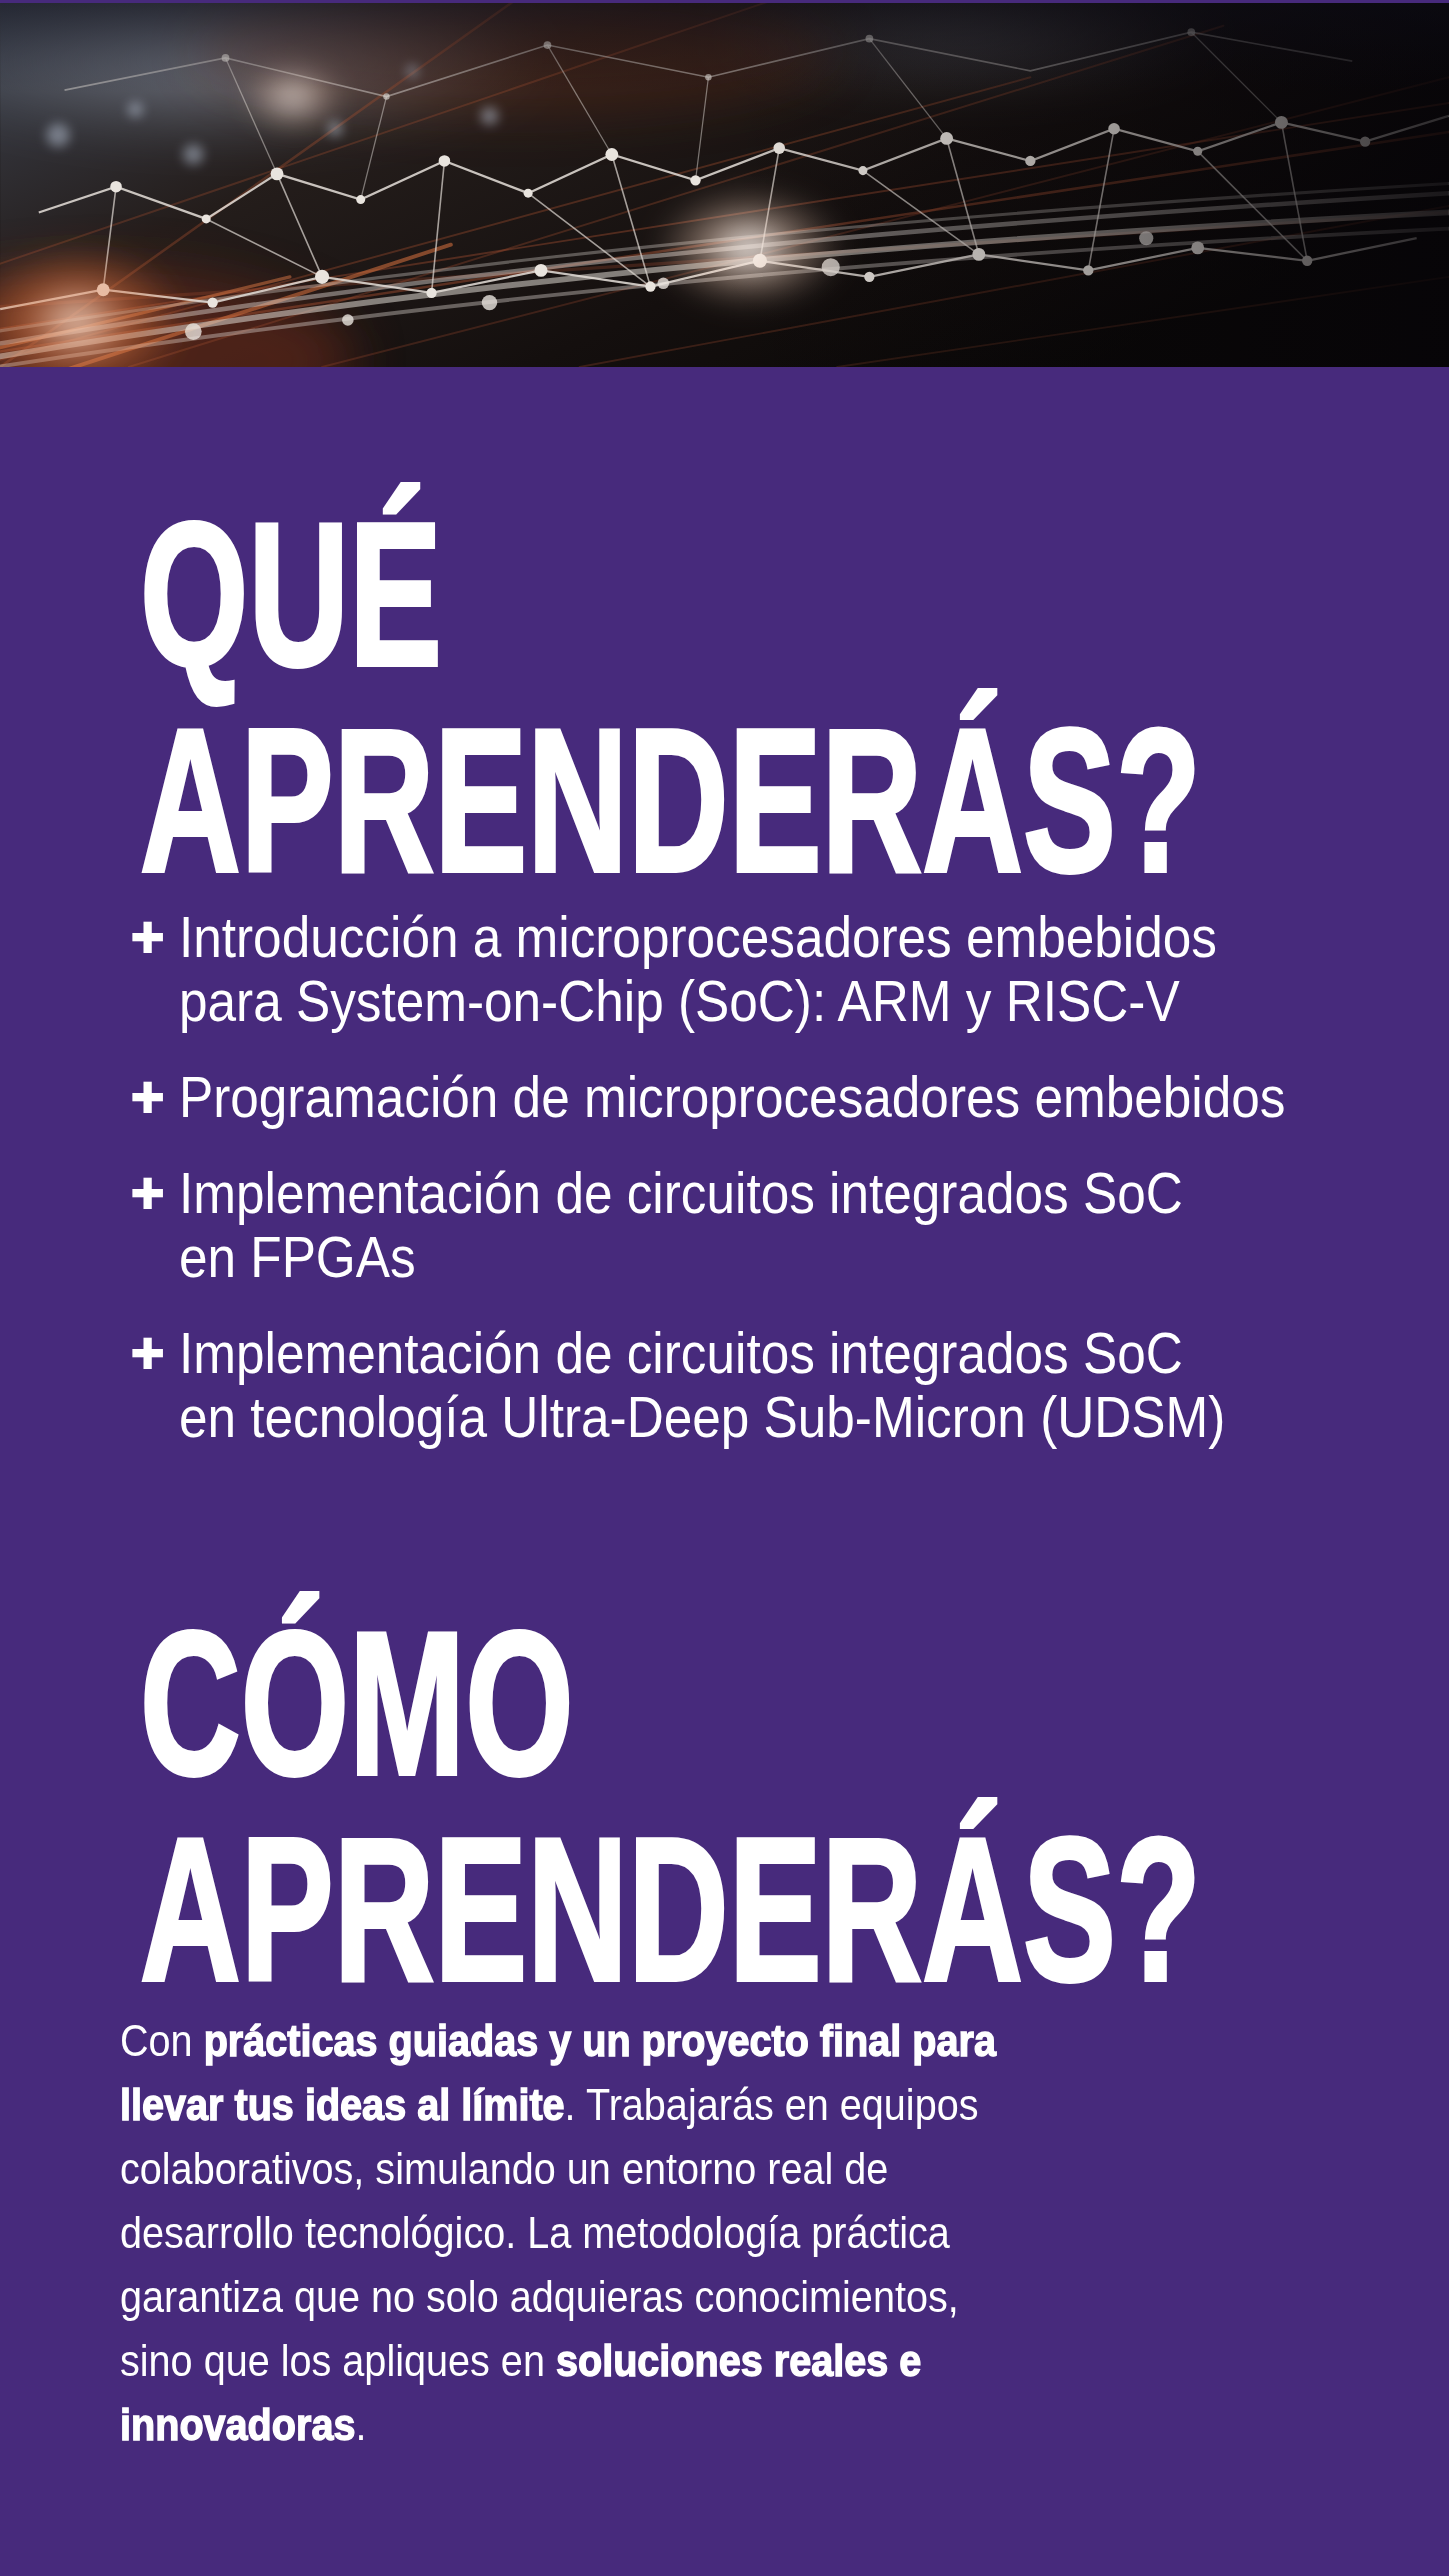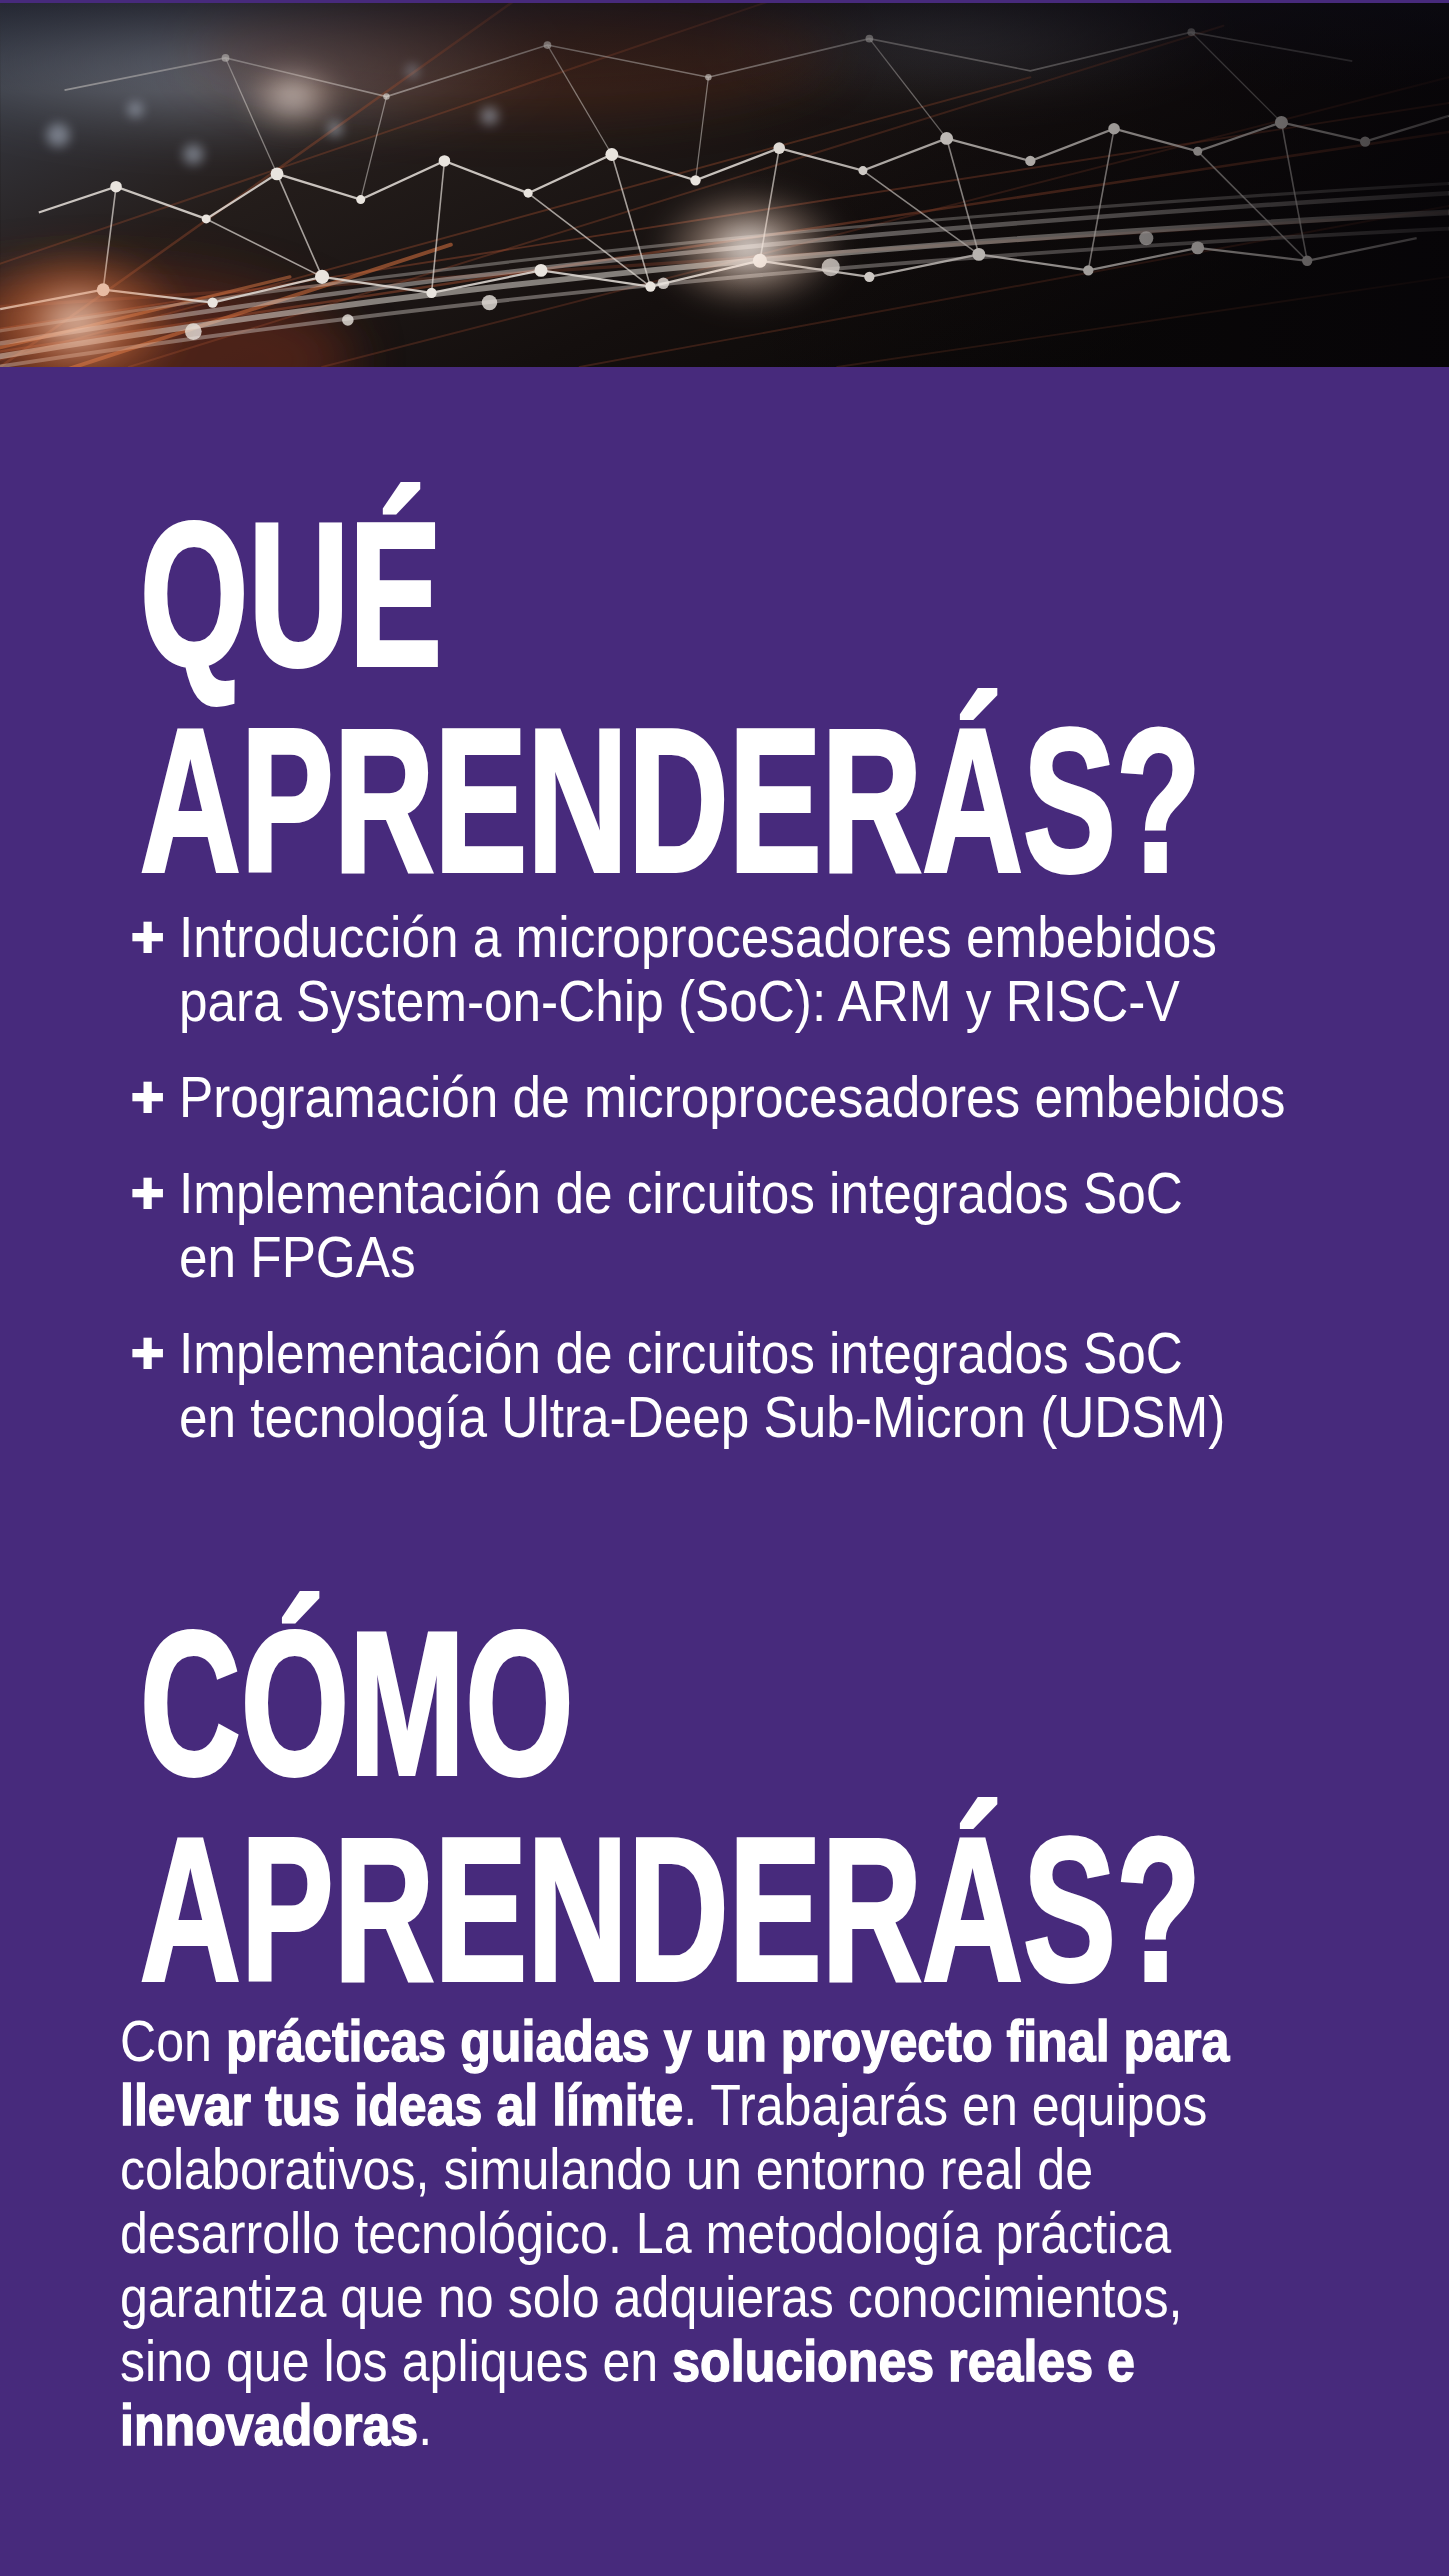--- a/index.html
+++ b/index.html
@@ -30,21 +30,21 @@
   #heading-how{top:1600px;}
   
   .bullets{position:absolute;left:131px;top:905px;margin:0;padding:0;list-style:none;}
   .bullet{position:relative;padding-left:48px;margin:0 0 32px 0;font-size:57px;line-height:64px;}
   .bullet .marker{
     position:absolute;left:0;top:0;line-height:64px;
     font-weight:700;-webkit-text-stroke:1.9px #fff;
   }
   .bodyline{display:block;transform:scaleX(0.90);transform-origin:0 50%;white-space:nowrap;}
   
-  .para{position:absolute;left:120px;top:2009px;font-size:57px;line-height:64px;}
+  .para{position:absolute;left:120px;top:2009px;font-size:45px;line-height:64px;}
   .para-line{display:block;transform:scaleX(0.88);transform-origin:0 50%;white-space:nowrap;}
   .para .bold{font-weight:700;-webkit-text-stroke:1.4px #fff;}
 </style>
 </head>
 <body style="background: rgb(71, 42, 124); color: rgb(255, 255, 255);">
 
 <div class="hero">
   <svg width="1449" height="367" viewBox="0 0 2250 570" xmlns="http://www.w3.org/2000/svg">
     <defs>
       <linearGradient id="base" x1="0" y1="0" x2="1" y2="0.55">

